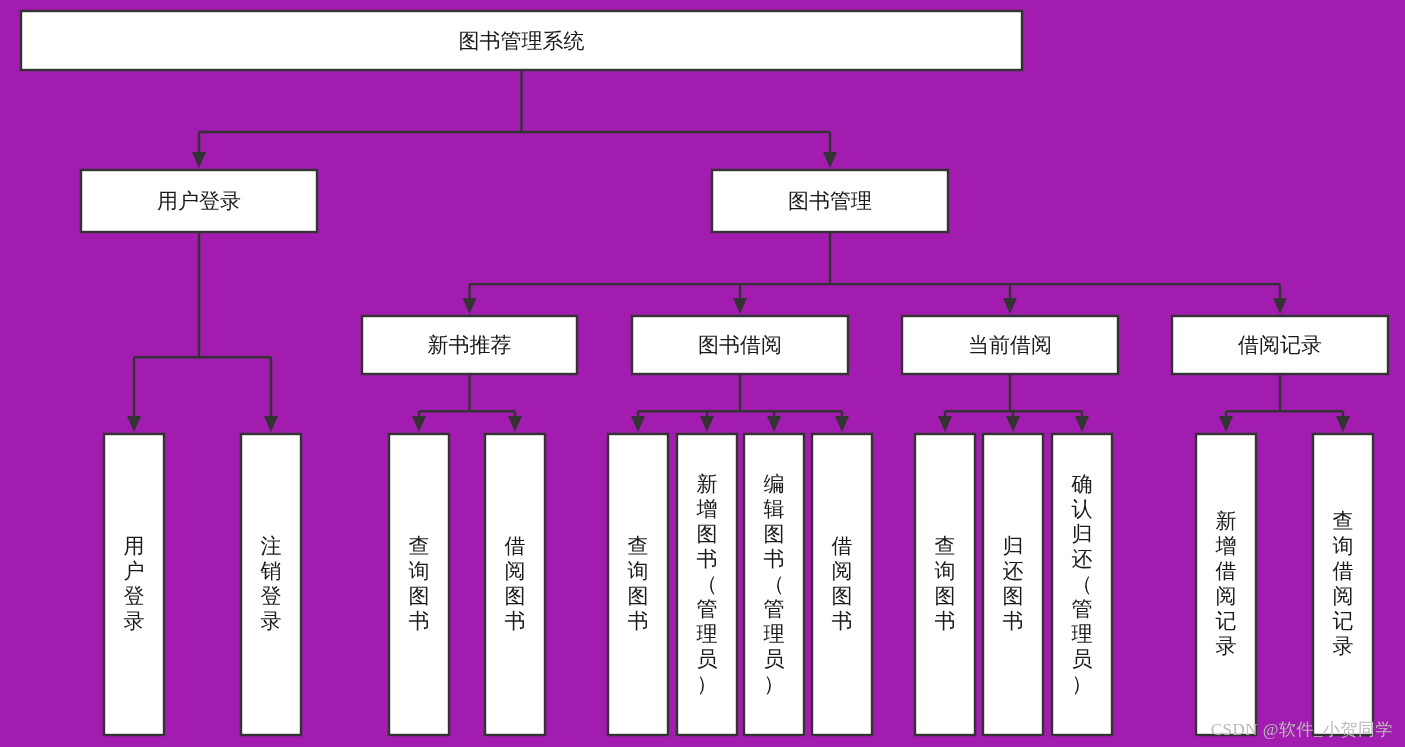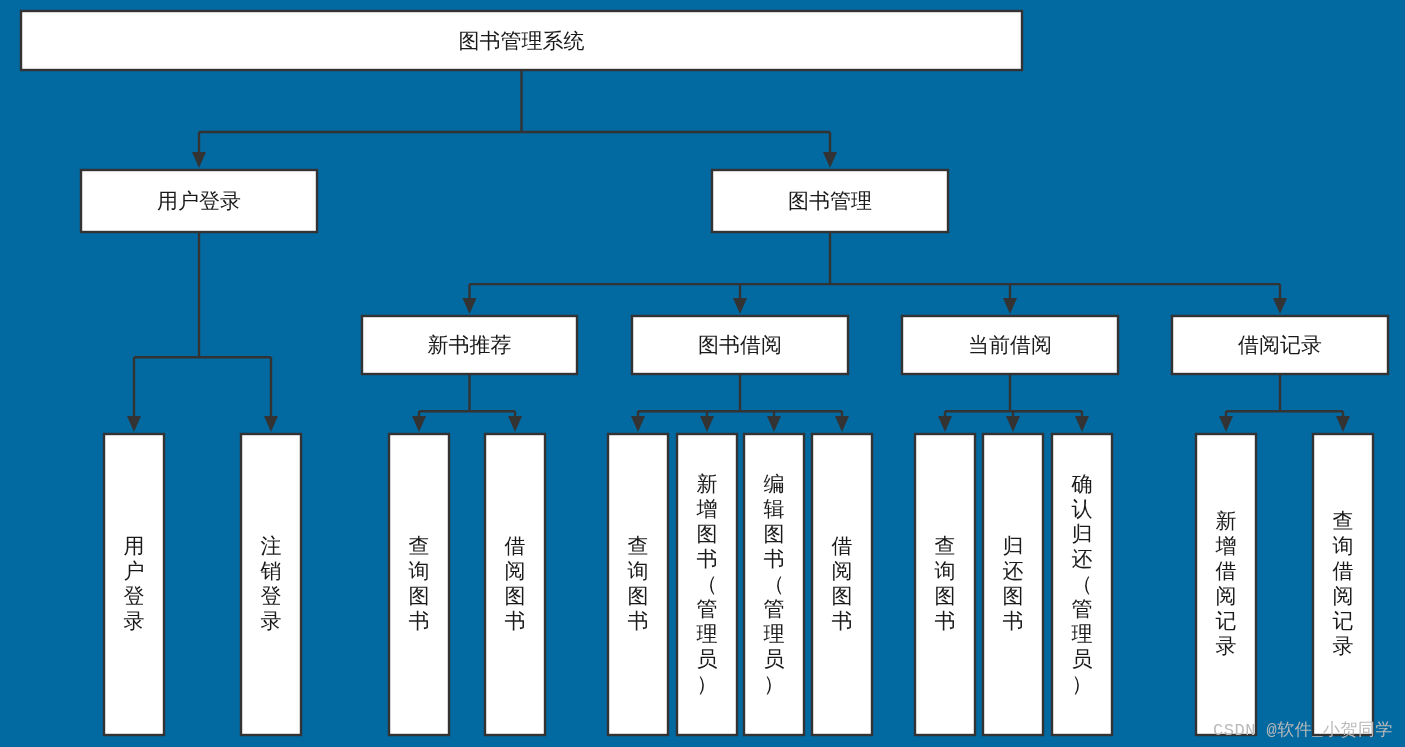--- a/index.html
+++ b/index.html
@@ -8,21 +8,21 @@
     padding: 0;
     background: #ffffff;
   }
   body {
     font-family: "DejaVu Sans", "Liberation Sans", sans-serif;
   }
   #diagram-root {
     position: relative;
     width: 1405px;
     height: 747px;
-    background: #0369a1;
+    background: #a21caf;
     overflow: hidden;
   }
   svg#tree-svg {
     position: absolute;
     left: 0;
     top: 0;
     width: 1405px;
     height: 747px;
     display: block;
   }
@@ -51,21 +51,21 @@
   .node-label-v {
     font-family: "DejaVu Sans", "Liberation Sans", sans-serif;
     font-size: 21px;
     fill: #1a1a1a;
     text-anchor: middle;
   }
   .watermark-text {
     position: absolute;
     right: 12px;
     bottom: 6px;
-    font-family: Liberation Mono, monospace;
+    font-family: Liberation Serif, serif;
     font-size: 17px;
     color: #b9b9b9;
     letter-spacing: 0.5px;
     white-space: nowrap;
     user-select: none;
   }
 </style>
 </head>
 <body>
 

